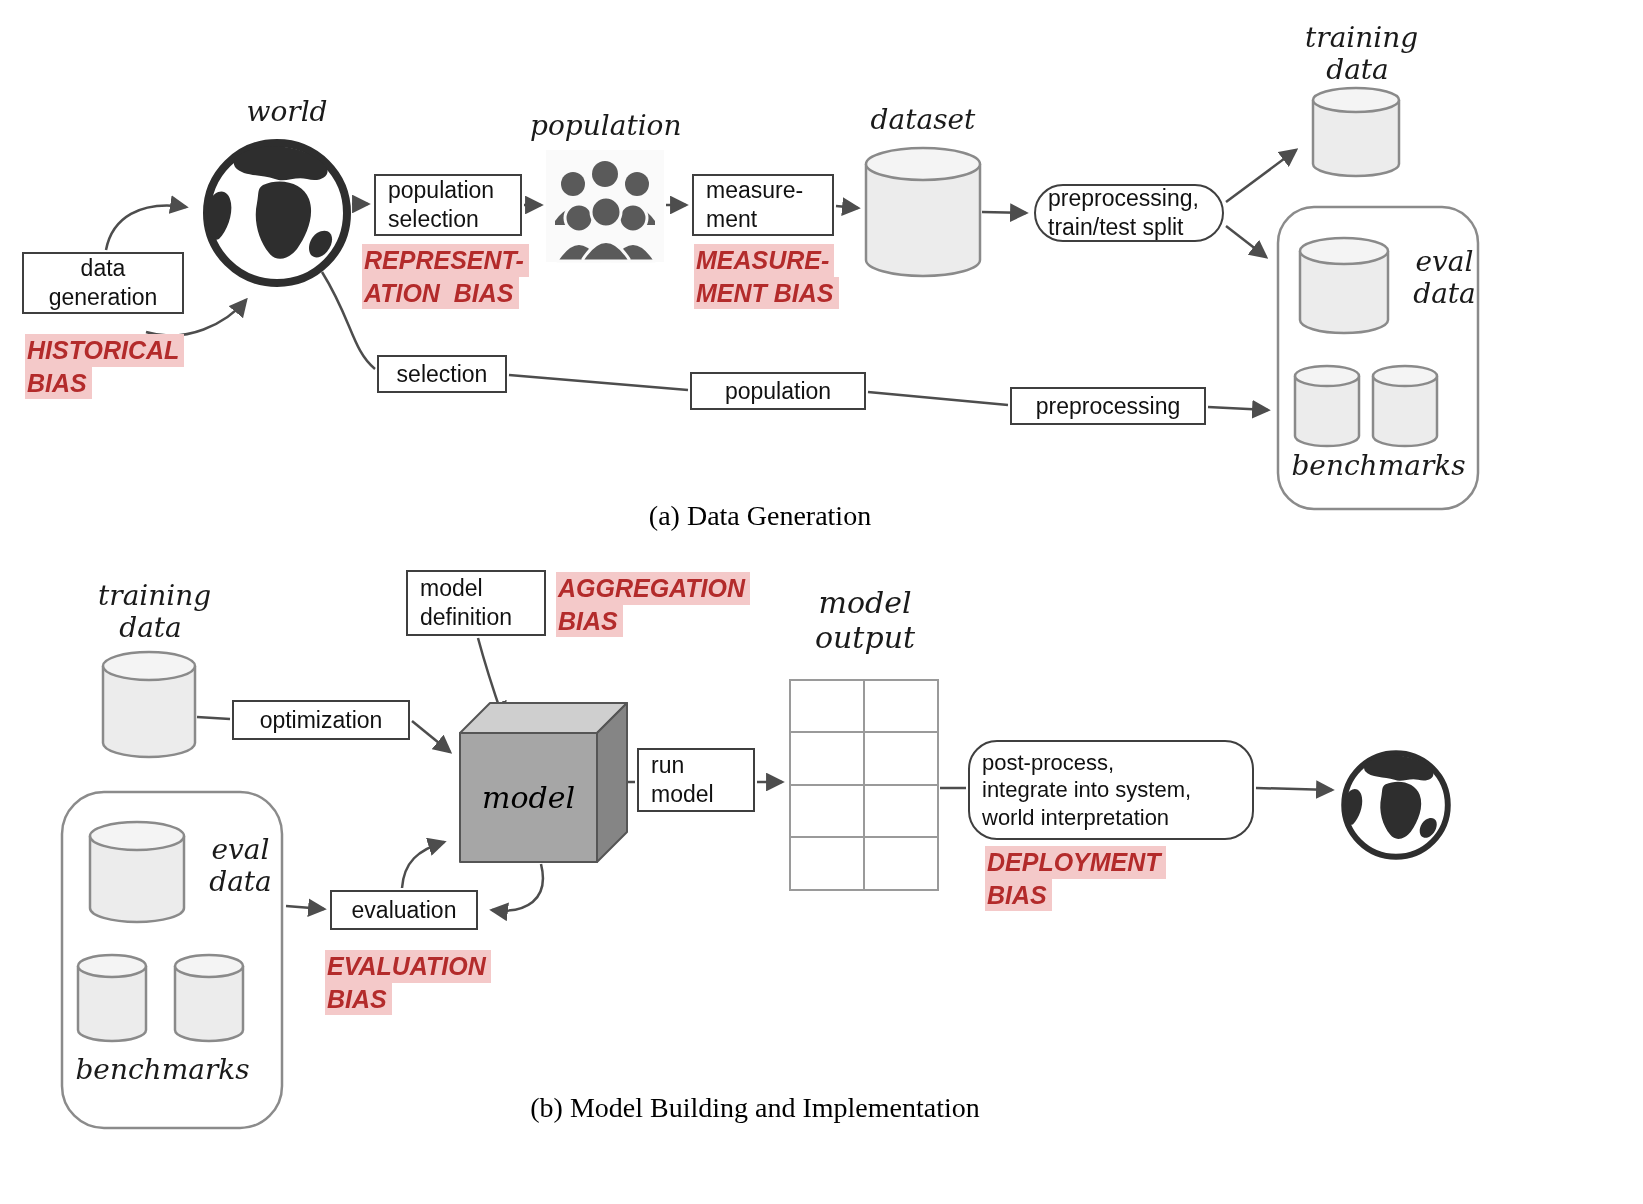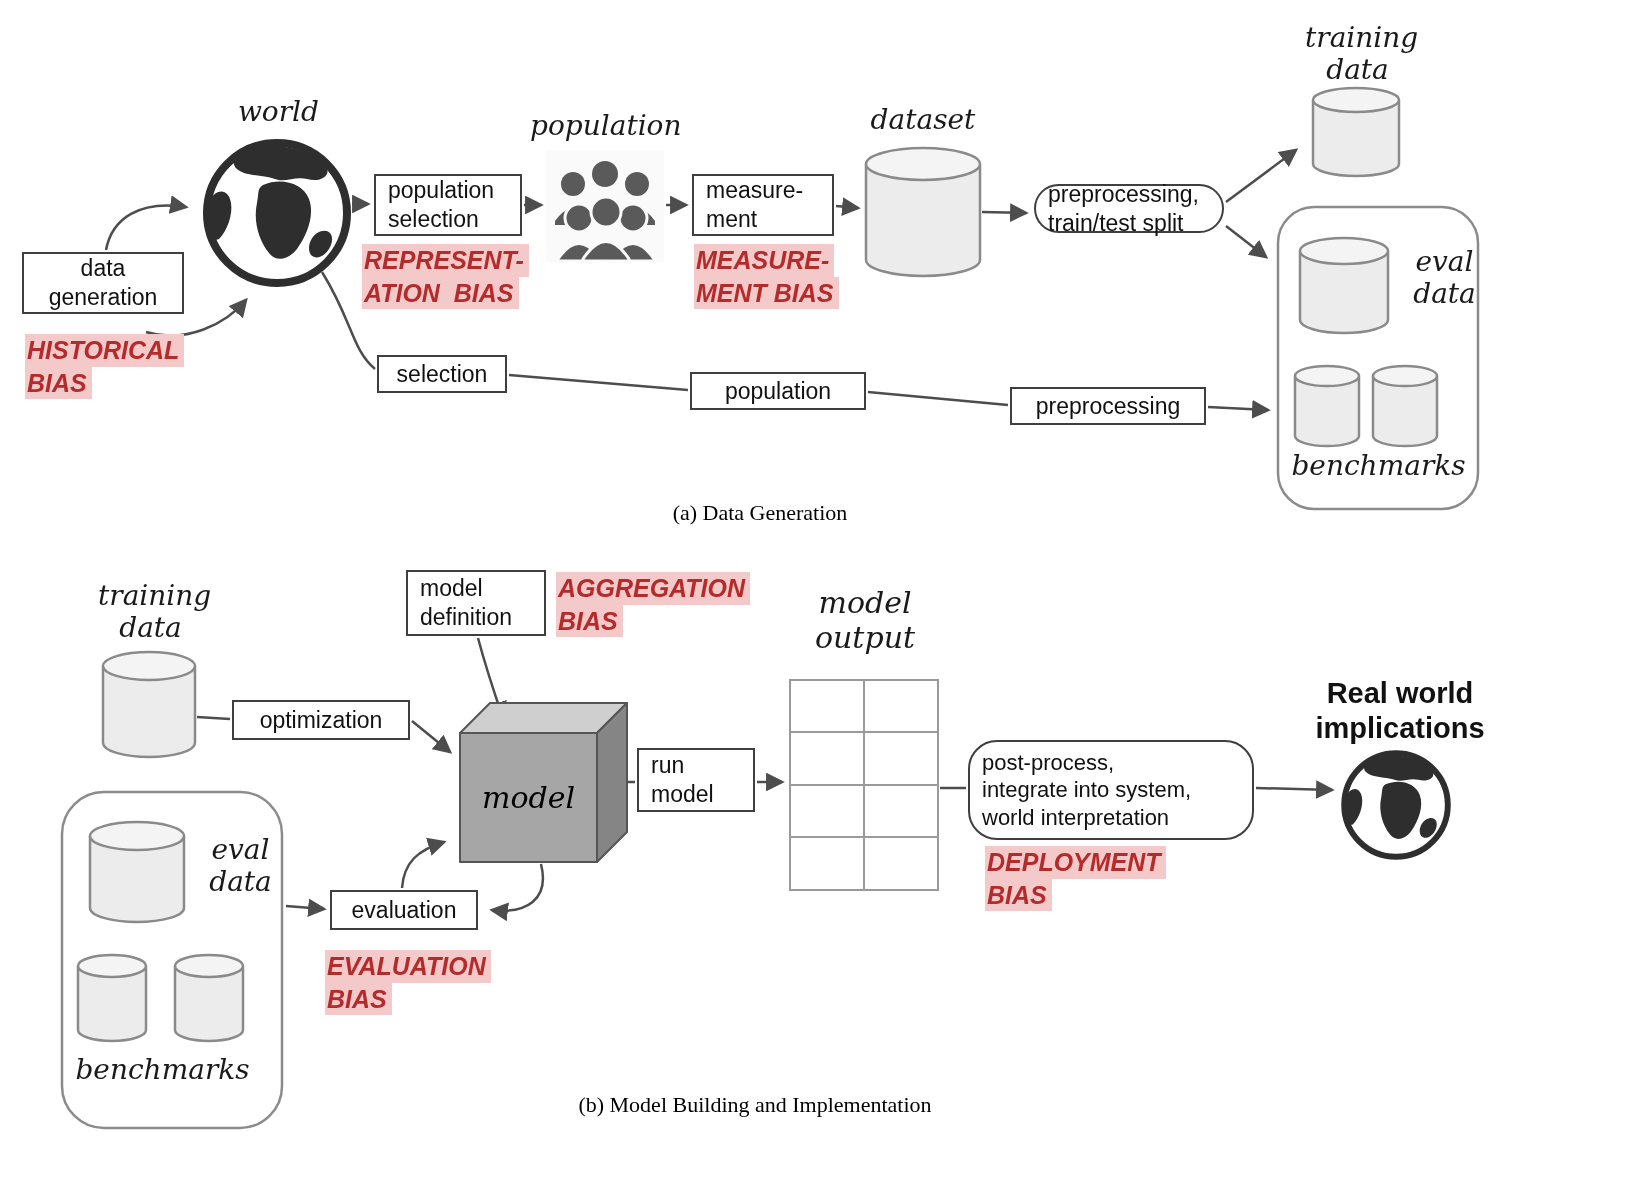--- a/index.html
+++ b/index.html
@@ -11,21 +11,21 @@
   .lbl span{display:block;}
   .box{position:absolute;background:#fff;border:2px solid #3f3f3f;
        font-family:"Liberation Sans",sans-serif;font-size:23px;color:#111;
        display:flex;flex-direction:column;justify-content:center;align-items:center;
        line-height:1.25;box-sizing:border-box;}
   .box.left{align-items:flex-start;padding-left:12px;padding-right:8px;}
   .bias{position:absolute;font-family:Liberation Sans, sans-serif;font-style:italic;
         font-weight:bold;font-size:25px;color:var(--bias-text,#b32b2b);line-height:1.22;}
   .bias span{display:block;width:fit-content;background:var(--bias-highlight,#f4c9c9);
         padding:1px 5px 1px 2px;white-space:pre;}
-  .caption{position:absolute;font-family:"Liberation Serif",serif;font-size:22px;color:#000;
+  .caption{position:absolute;font-family:"Liberation Serif",serif;font-size:28px;color:#000;
         text-align:center;}
   .bold-label{position:absolute;font-family:"Liberation Sans",sans-serif;font-weight:bold;
         font-size:29px;color:#111;text-align:center;line-height:1.2;}
   .bold-label span{display:block;}
   .model-word{position:absolute;font-family:"DejaVu Serif",serif;font-style:italic;
         font-size:30px;color:#000;text-align:center;}
 </style>
 </head>
 <body>
 
@@ -151,21 +151,21 @@
     <g>
       <path d="M 78 966 L 78 1030 A 34 11 0 0 0 146 1030 L 146 966" fill="#ececec" stroke="#8a8a8a" stroke-width="2.5"></path>
       <ellipse cx="112" cy="966" rx="34" ry="11" fill="#f4f4f4" stroke="#8a8a8a" stroke-width="2.5"></ellipse>
     </g>
     <g>
       <path d="M 175 966 L 175 1030 A 34 11 0 0 0 243 1030 L 243 966" fill="#ececec" stroke="#8a8a8a" stroke-width="2.5"></path>
       <ellipse cx="209" cy="966" rx="34" ry="11" fill="#f4f4f4" stroke="#8a8a8a" stroke-width="2.5"></ellipse>
     </g>
   </svg>
 
-  <div class="lbl" style="left:209px;top:96px;width:110px;text-align:right;">world</div>
+  <div class="lbl" style="left:232px;top:96px;width:110px;">world</div>
 
   <div class="box" style="left:22px;top:252px;width:162px;height:62px;">
     <span>data</span>
     <span>generation</span>
   </div>
 
   <div class="bias" style="left:25px;top:334px;">
     <span>HISTORICAL</span>
     <span>BIAS</span>
   </div>
@@ -187,21 +187,21 @@
     <span>ment</span>
   </div>
 
   <div class="bias" style="left:694px;top:244px;">
     <span>MEASURE-</span>
     <span>MENT BIAS</span>
   </div>
 
   <div class="lbl" style="left:858px;top:104px;width:130px;">dataset</div>
 
-  <div class="box left" style="left:1034px;top:184px;width:190px;height:49px;border-radius:30px;">
+  <div class="box left" style="left:1034px;top:184px;width:190px;height:58px;border-radius:30px;">
     <span>preprocessing,</span>
     <span>train/test split</span>
   </div>
 
   <div class="lbl" style="left:1305px;top:22px;width:105px;">
     <span>training</span>
     <span>data</span>
   </div>
 
   <div class="lbl" style="left:1402px;top:246px;width:85px;">
@@ -260,24 +260,20 @@
     <span>post-process,</span>
     <span>integrate into system,</span>
     <span>world interpretation</span>
   </div>
 
   <div class="bias" style="left:985px;top:846px;">
     <span>DEPLOYMENT</span>
     <span>BIAS</span>
   </div>
 
-  <div class="bold-label" style="left:1310px;top:676px;width:180px;">
-    <span>Real world</span>
-    <span>implications</span>
-  </div>
 
   <div class="lbl" style="left:198px;top:834px;width:85px;">
     <span>eval</span>
     <span>data</span>
   </div>
 
   <div class="lbl" style="left:70px;top:1054px;width:185px;">benchmarks</div>
 
   <div class="box" style="left:330px;top:890px;width:148px;height:40px;">
     <span>evaluation</span>

